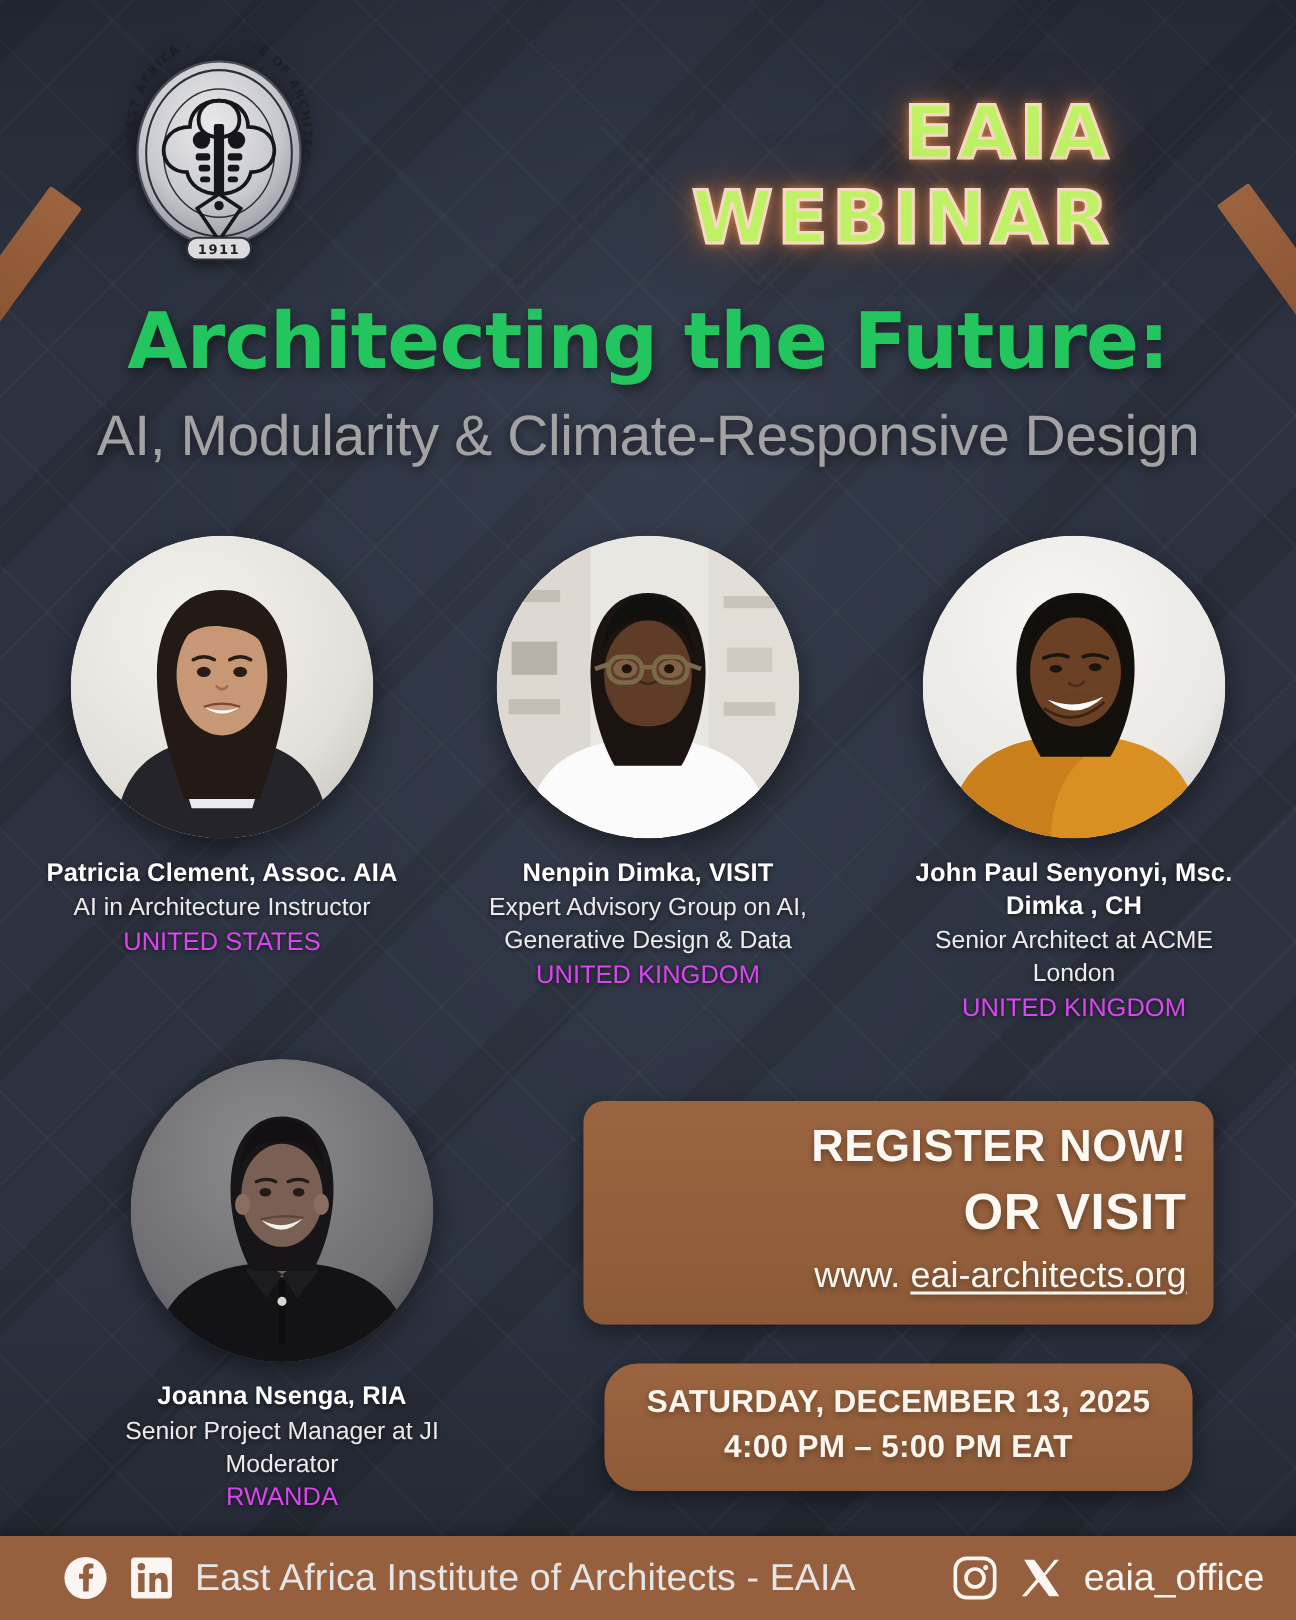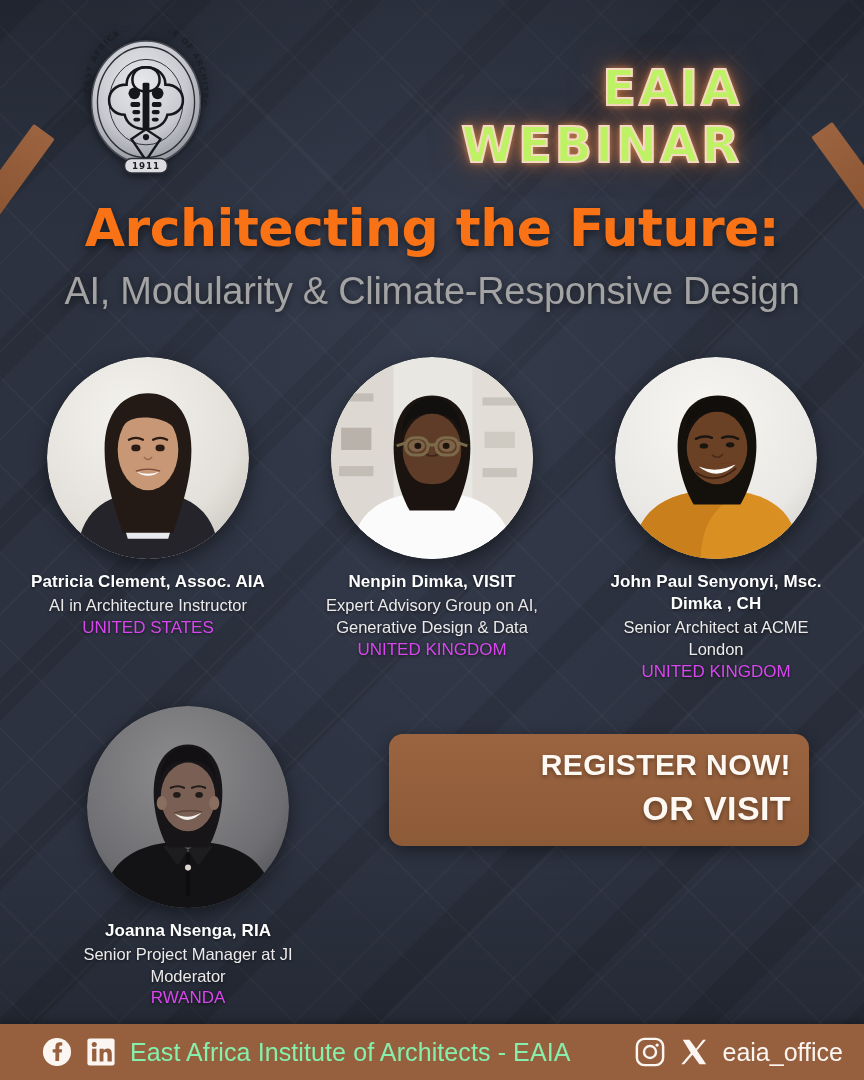--- a/index.html
+++ b/index.html
@@ -80,21 +80,21 @@
       0 0 6px rgba(216,140,86,.95),
       0 0 16px rgba(200,112,60,.75),
       0 0 34px rgba(180,95,48,.55);
   }
 
   
   .title-block { position:relative; margin-top:12px; text-align:center; padding:0 26px; }
   .title-main {
     font-family:"DejaVu Sans", sans-serif;
     font-size:52px; font-weight:700;
-    color:#f97316; letter-spacing:-0.5px;
+    color:#22c55e; letter-spacing:-0.5px;
     text-shadow:0 3px 8px rgba(0,0,0,.5);
   }
   .title-sub {
     margin-top:12px;
     font-size:38px; font-weight:400;
     color:#a3a3a3; letter-spacing:-0.3px;
     text-shadow:0 2px 7px rgba(0,0,0,.5);
   }
 
   
@@ -185,21 +185,21 @@
     display:flex; align-items:center;
     box-shadow:0 -2px 8px rgba(0,0,0,.28);
   }
   .footer-inner {
     display:flex; align-items:center;
     gap:14px; padding-left:42px;
     width:100%;
   }
   .soc { width:30px; height:30px; flex:0 0 auto; display:block; }
   .footer-text {
-    font-size:25px; color:#86efac; font-weight:400; letter-spacing:.1px;
+    font-size:25px; color:#e5e5e5; font-weight:400; letter-spacing:.1px;
     white-space:nowrap;
   }
   .footer-gap { width:36px; flex:0 0 auto; }
   .footer-handle {
     font-size:25px; color:#fbf6f1; font-weight:400; white-space:nowrap;
   }
 </style>
 </head>
 <body>
 
@@ -429,22 +429,27 @@
       <div class="sp-role" style="white-space:pre-line">Senior Project Manager at JI
 Moderator</div>
       <div class="sp-country">RWANDA</div>
     </div>
 
     <div class="cta-col">
 
       <div class="register-box">
         <div class="reg-line1">REGISTER NOW!</div>
         <div class="reg-line2">OR VISIT</div>
-      </div>
-
+        <div class="reg-url"><span>www. </span><span class="u">eai-architects.org</span></div>
+      </div>
+
+      <div class="date-box">
+        <div class="date-line">SATURDAY, DECEMBER 13, 2025</div>
+        <div class="date-line">4:00 PM – 5:00 PM EAT</div>
+      </div>
 
     </div>
   </div>
 
   <div class="footer">
     <div class="footer-inner">
 
       <svg class="soc" viewBox="0 0 32 32">
         <circle cx="16" cy="16" r="15" fill="#fbf6f1"></circle>
         <path d="M18.4 16.6h2.6l.5-3.6h-3.1v-2.2c0-1 .4-1.8 1.9-1.8h1.3V5.8c-.5-.1-1.6-.2-2.7-.2-2.8 0-4.6 1.6-4.6 4.6V13h-2.9v3.6h2.9v9h3.9z" fill="#96603f"></path>

